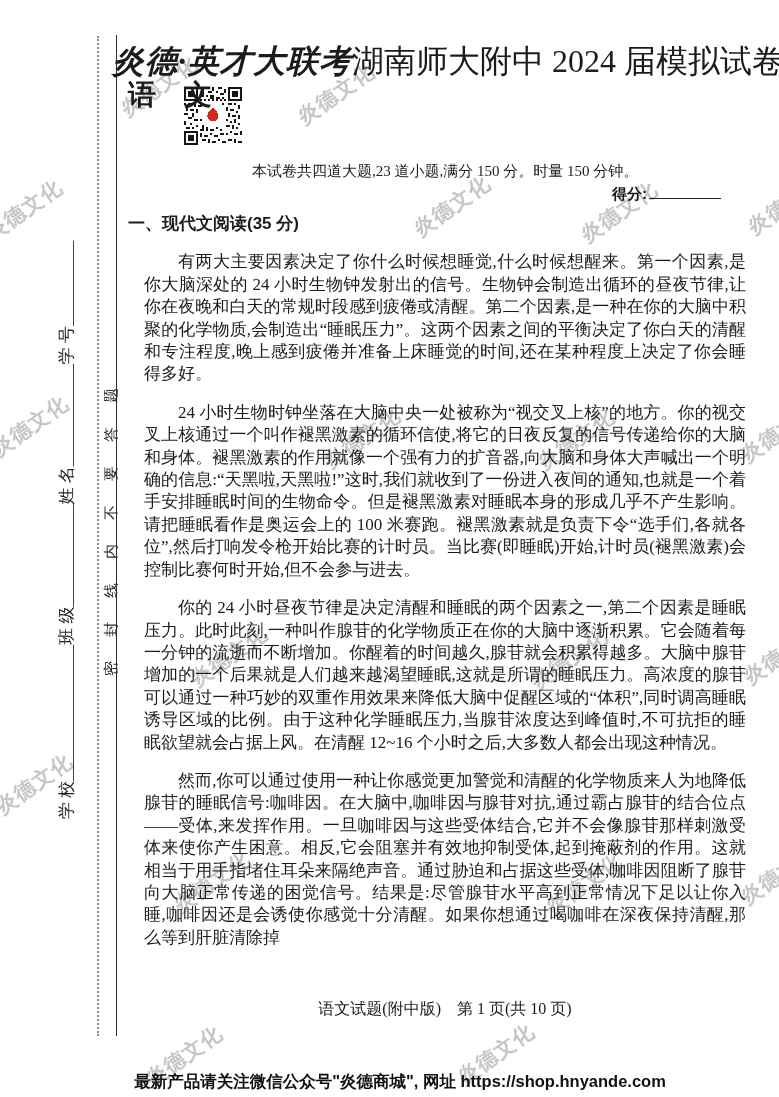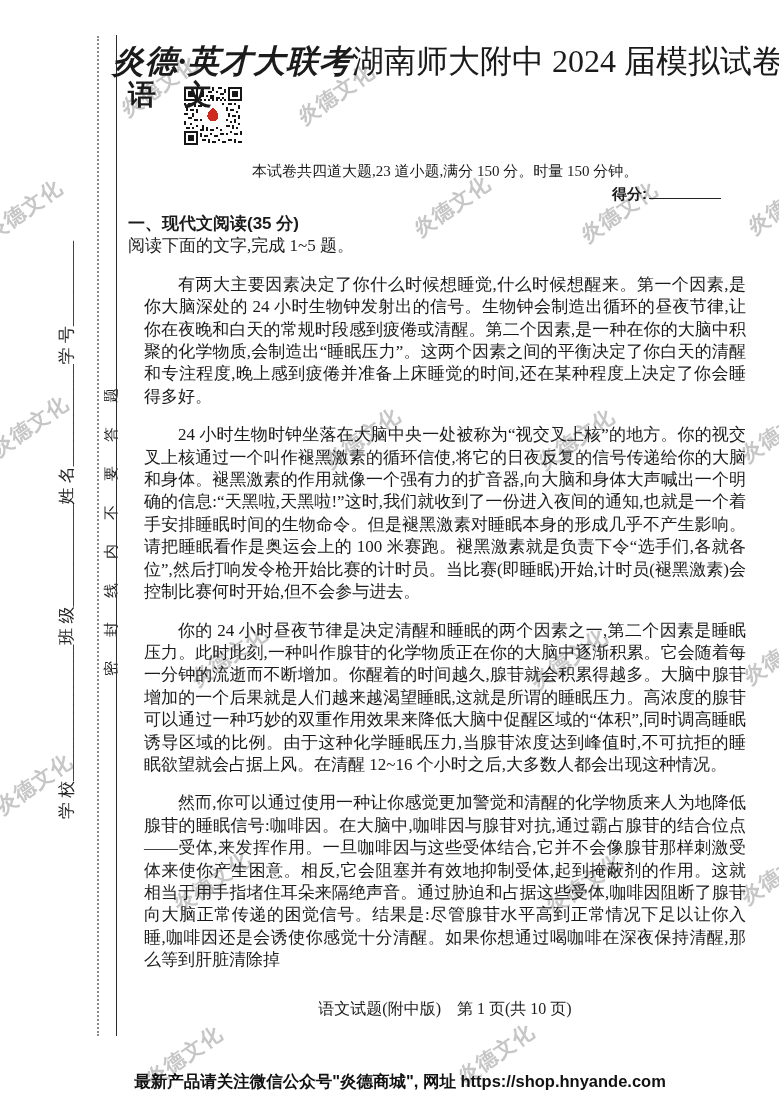--- a/index.html
+++ b/index.html
@@ -175,21 +175,20 @@
 
   <div class="subject">语　文</div>
   <div class="instructions">本试卷共四道大题,23 道小题,满分 150 分。时量 150 分钟。</div>
 
   <div class="score">
     <span>得分:</span><span class="score-blank"></span>
   </div>
 
   <div class="main">
     <div class="section-heading">一、现代文阅读(35 分)</div>
-    <div class="reading-prompt">阅读下面的文字,完成 1~5 题。</div>
     <div class="passage">
       <p>有两大主要因素决定了你什么时候想睡觉,什么时候想醒来。第一个因素,是你大脑深处的 24 小时生物钟发射出的信号。生物钟会制造出循环的昼夜节律,让你在夜晚和白天的常规时段感到疲倦或清醒。第二个因素,是一种在你的大脑中积聚的化学物质,会制造出“睡眠压力”。这两个因素之间的平衡决定了你白天的清醒和专注程度,晚上感到疲倦并准备上床睡觉的时间,还在某种程度上决定了你会睡得多好。</p>
       <p>24 小时生物时钟坐落在大脑中央一处被称为“视交叉上核”的地方。你的视交叉上核通过一个叫作褪黑激素的循环信使,将它的日夜反复的信号传递给你的大脑和身体。褪黑激素的作用就像一个强有力的扩音器,向大脑和身体大声喊出一个明确的信息:“天黑啦,天黑啦!”这时,我们就收到了一份进入夜间的通知,也就是一个着手安排睡眠时间的生物命令。但是褪黑激素对睡眠本身的形成几乎不产生影响。请把睡眠看作是奥运会上的 100 米赛跑。褪黑激素就是负责下令“选手们,各就各位”,然后打响发令枪开始比赛的计时员。当比赛(即睡眠)开始,计时员(褪黑激素)会控制比赛何时开始,但不会参与进去。</p>
       <p>你的 24 小时昼夜节律是决定清醒和睡眠的两个因素之一,第二个因素是睡眠压力。此时此刻,一种叫作腺苷的化学物质正在你的大脑中逐渐积累。它会随着每一分钟的流逝而不断增加。你醒着的时间越久,腺苷就会积累得越多。大脑中腺苷增加的一个后果就是人们越来越渴望睡眠,这就是所谓的睡眠压力。高浓度的腺苷可以通过一种巧妙的双重作用效果来降低大脑中促醒区域的“体积”,同时调高睡眠诱导区域的比例。由于这种化学睡眠压力,当腺苷浓度达到峰值时,不可抗拒的睡眠欲望就会占据上风。在清醒 12~16 个小时之后,大多数人都会出现这种情况。</p>
       <p>然而,你可以通过使用一种让你感觉更加警觉和清醒的化学物质来人为地降低腺苷的睡眠信号:咖啡因。在大脑中,咖啡因与腺苷对抗,通过霸占腺苷的结合位点——受体,来发挥作用。一旦咖啡因与这些受体结合,它并不会像腺苷那样刺激受体来使你产生困意。相反,它会阻塞并有效地抑制受体,起到掩蔽剂的作用。这就相当于用手指堵住耳朵来隔绝声音。通过胁迫和占据这些受体,咖啡因阻断了腺苷向大脑正常传递的困觉信号。结果是:尽管腺苷水平高到正常情况下足以让你入睡,咖啡因还是会诱使你感觉十分清醒。如果你想通过喝咖啡在深夜保持清醒,那么等到肝脏清除掉</p>
     </div>
   </div>
 
   <div class="page-footer">语文试题(附中版)　第 1 页(共 10 页)</div>
   <div class="promo">最新产品请关注微信公众号"炎德商城", 网址 https://shop.hnyande.com</div>

